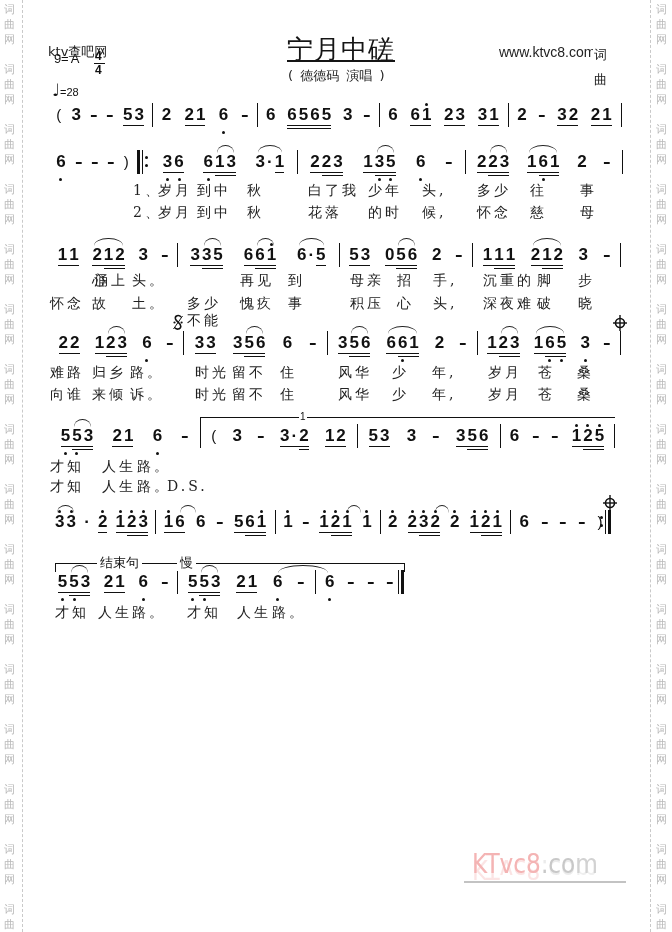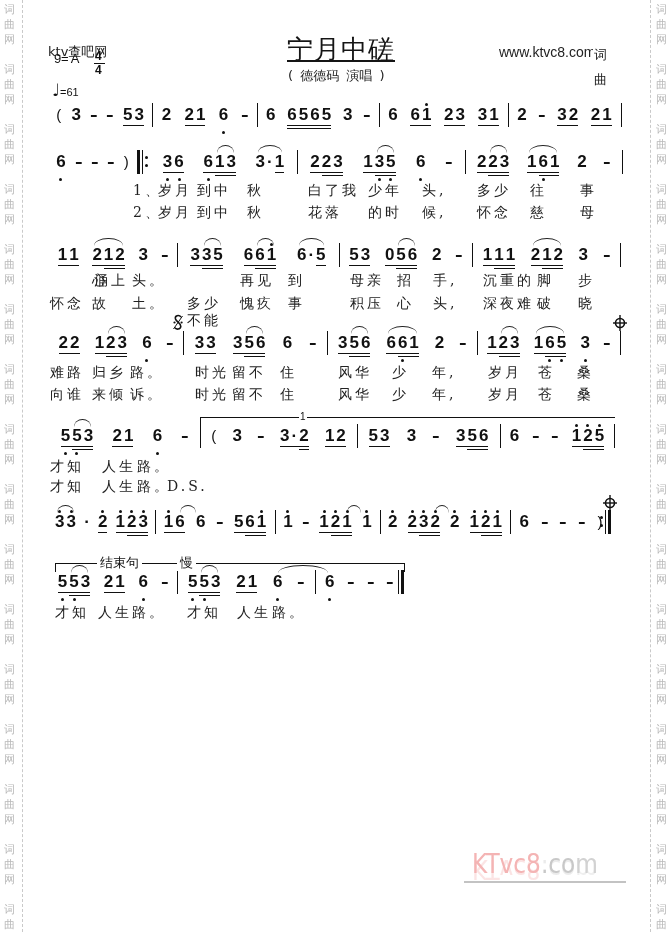--- a/index.html
+++ b/index.html
@@ -193,21 +193,21 @@
   <div class="side-line right"></div>
 
   <div class="abs site-label">ktv查吧网</div>
   <div class="abs key-sig">9= A</div>
   <div class="abs time-sig">
     <span class="ts-num">4</span>
     <span class="ts-line"></span>
     <span class="ts-den">4</span>
   </div>
   <div class="abs tempo">
-    <span class="q"></span><span>=61</span>
+    <span class="q"></span><span>=28</span>
   </div>
 
   <div class="abs title">宁月中磋</div>
   <div class="abs singer">( 德德码 演唱 )</div>
   <div class="abs website">www.ktvc8.com</div>
   <div class="abs credit lyricist">词</div>
   <div class="abs credit composer">曲</div>
 
   <div id="score">
       <div class="meas" style="left: 51px; width: 98px; top: 106px;">

